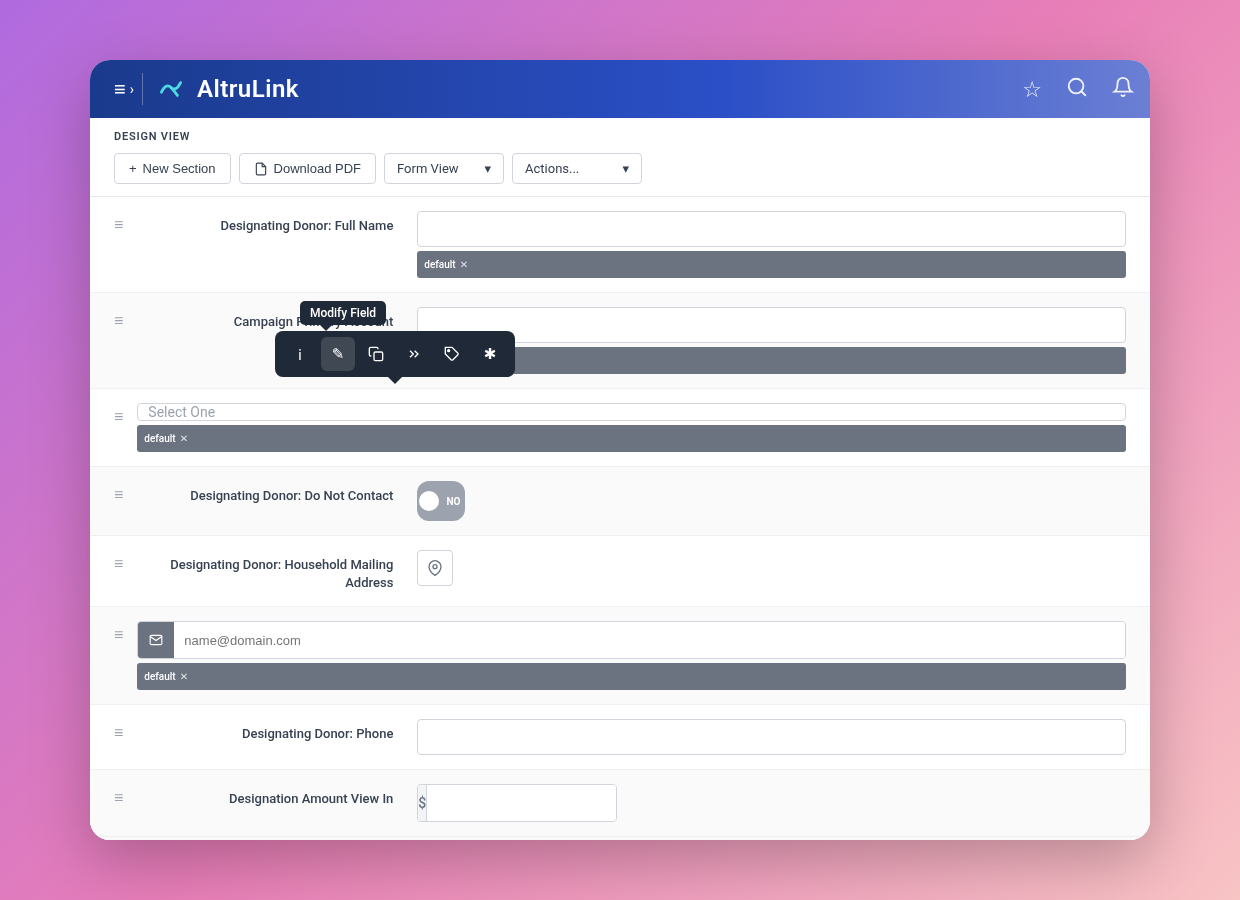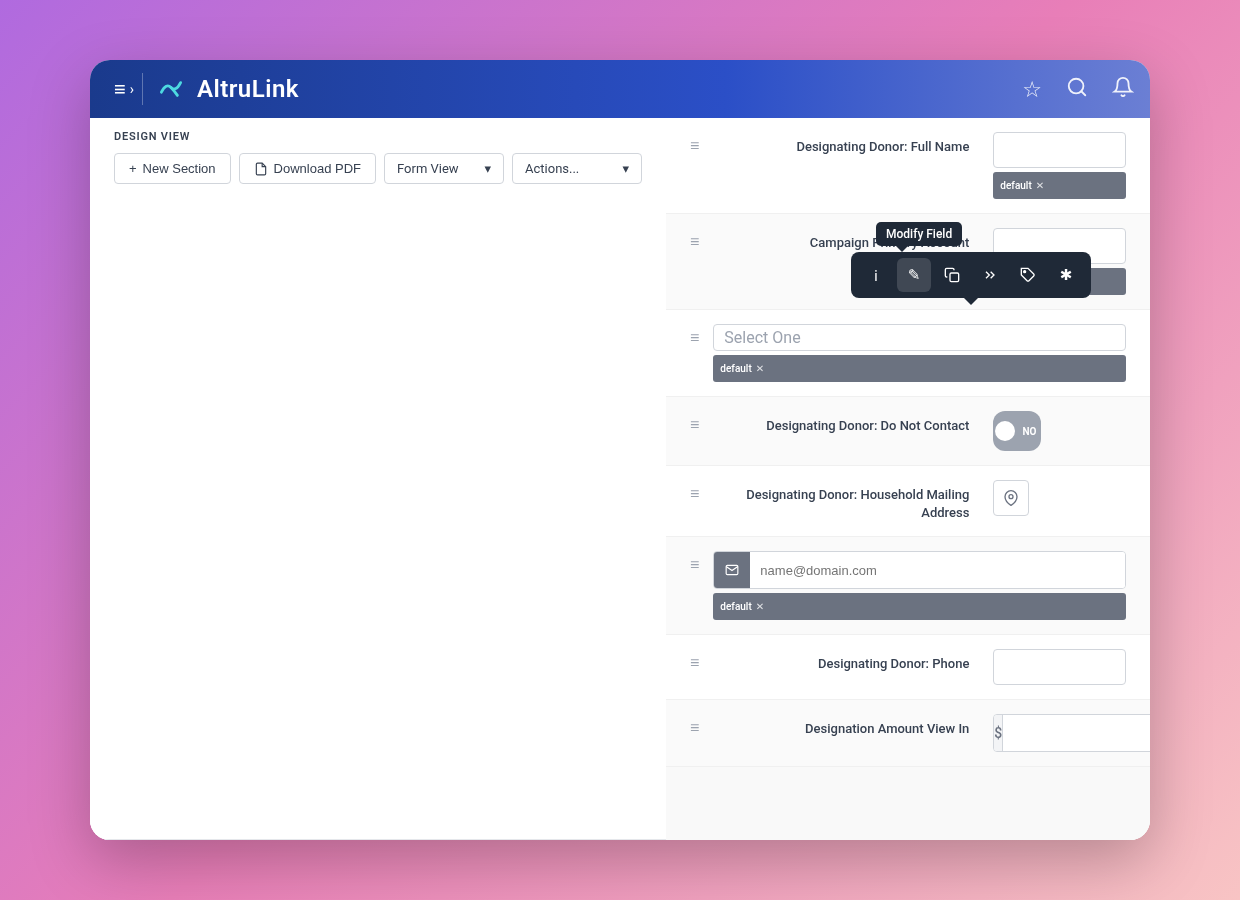--- a/index.html
+++ b/index.html
@@ -70,21 +70,21 @@
       font-size: 22px;
       cursor: pointer;
       opacity: 0.9;
     }
 
     
     .main-content {
       flex: 1;
       background: white;
       display: flex;
-      flex-direction: row;
+      flex-direction: column;
       overflow: hidden;
     }
 
     
     .toolbar {
       background: white;
       padding: 12px 24px;
       border-bottom: 1px solid #e5e7eb;
       flex-shrink: 0;
     }
@@ -210,25 +210,25 @@
       border-radius: 4px;
       padding: 0 10px;
       font-size: 13px;
       color: #374151;
       background: white;
       outline: none;
     }
 
     .select-input {
       width: 100%;
-      height: 27px;
+      height: 18px;
       border: 1px solid #d1d5db;
       border-radius: 4px;
       padding: 0 10px;
-      font-size: 16px;
+      font-size: 14px;
       color: #9ca3af;
       background: white;
       display: flex;
       align-items: center;
       cursor: pointer;
     }
 
     .default-badge {
       display: inline-flex;
       align-items: flex-start;

